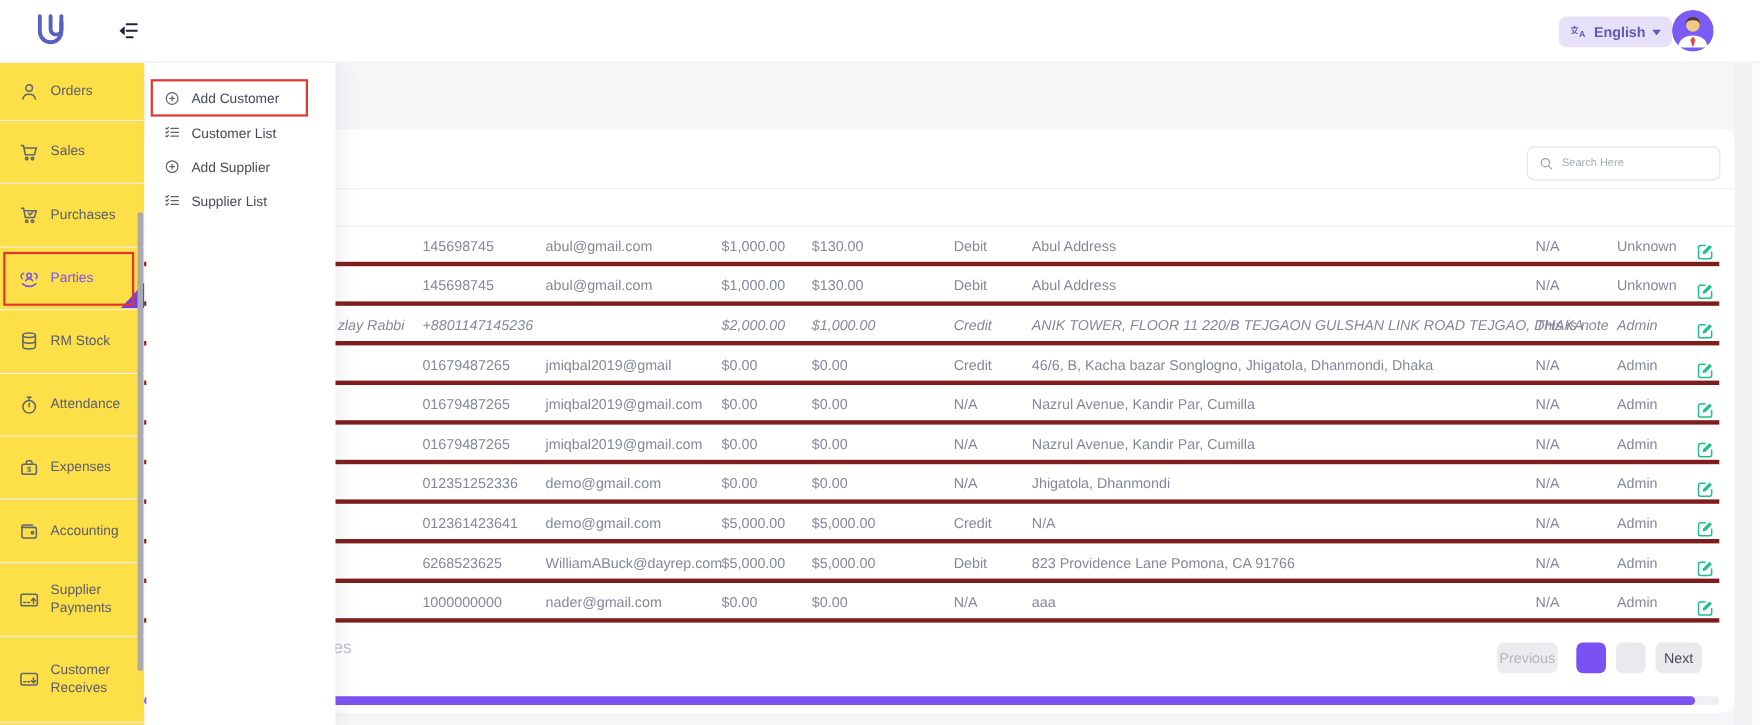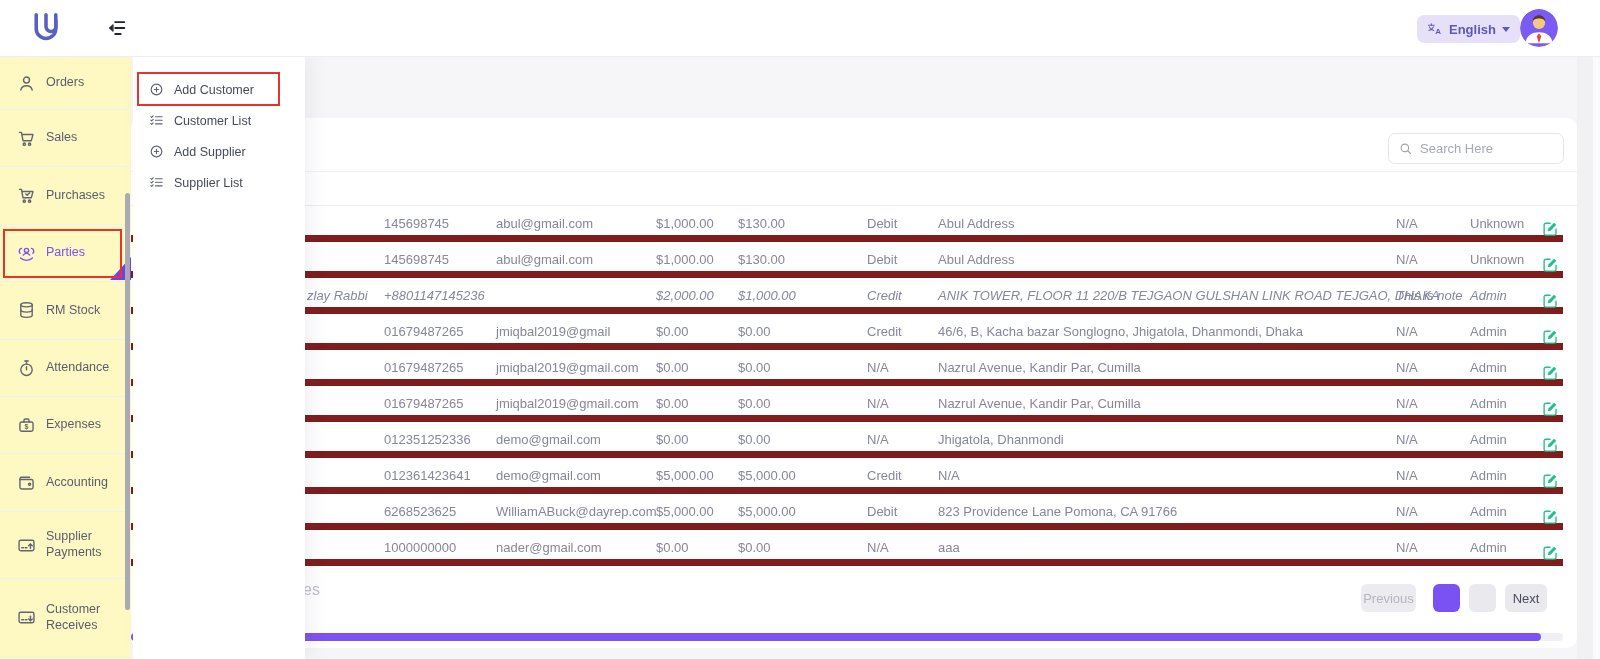--- a/index.html
+++ b/index.html
@@ -15,21 +15,21 @@
   .lang{position:absolute;left:1417px;top:15px;height:28px;padding:0 10px;background:#e6e1f9;
         color:#5f58b8;border-radius:7px;display:flex;align-items:center;gap:6px;
         font-size:13px;font-weight:bold;cursor:pointer}
   .lang .ic{width:16px;height:13px}
   .caret{width:0;height:0;border-left:4px solid transparent;border-right:4px solid transparent;
          border-top:5px solid #5f58b8}
   .avatar{position:absolute;left:1520px;top:9px;width:38px;height:38px;border-radius:50%;
           overflow:hidden;cursor:pointer}
 
   
-  .sidebar{position:absolute;left:0;top:57px;width:131px;height:602px;background:#fef9c3;z-index:10}
+  .sidebar{position:absolute;left:0;top:57px;width:131px;height:602px;background:#fde047;z-index:10}
   .sb-item{position:relative;height:57px;border-bottom:1px solid #eef0f4;display:flex;
            align-items:center;gap:9px;padding:0 8px 0 16px;color:#5a5d6e;font-size:12.5px;cursor:pointer}
   .sb-item:nth-child(1){height:53px}
   .sb-item:nth-child(3),.sb-item:nth-child(5),.sb-item:nth-child(8){height:58px}
   .sb-item:nth-child(9){height:67px}
   .sb-item:nth-child(10){height:78px}
   .sb-item .ic{width:21px;height:21px;flex:none;color:#62656f}
   .sb-item.active,.sb-item.active .ic{color:#7a52f4}
   .sb-label{line-height:1.25}
   .active-corner{position:absolute;right:0;top:200px;width:0;height:0;
@@ -48,27 +48,27 @@
   .annot{position:absolute;border:2px solid #e5342c;pointer-events:none;z-index:9}
   #annot-parties{left:3px;top:172px;width:119px;height:49px}
   #annot-addcust{left:4px;top:15px;width:143px;height:34px}
 
   
   .card{position:absolute;left:131px;top:118px;width:1446px;height:530px;background:#fff;
         border-radius:10px;z-index:5}
   .search{position:absolute;left:1257px;top:15px;width:176px;height:31px;border:1px solid #e2e4ec;
           border-radius:7px;display:flex;align-items:center;gap:7px;padding:0 9px;cursor:text}
   .search .ic{width:15px;height:15px;color:#9da1b0;flex:none}
-  .search span{font-size:13px;color:#a5a9b8}
+  .search span{font-size:10px;color:#a5a9b8}
 
   .th-row{position:absolute;left:0;top:53px;width:1446px;height:35px;
           border-top:1px solid #f0f1f5;border-bottom:1px solid #ececf1;overflow:hidden}
   .th{position:absolute;top:0;height:35px;line-height:35px;font-size:13px;font-weight:bold;
       color:#3f4254;white-space:nowrap}
-  .trow{position:absolute;left:0;width:1432px;height:36px;border-bottom:7px solid #7f1d1d}
+  .trow{position:absolute;left:0;width:1432px;height:36px;border-bottom:4px solid #7f1d1d}
   .td{position:absolute;top:0;height:36px;line-height:36px;font-size:13px;color:#85879b;white-space:nowrap}
   .c-name{left:176px}.c-phone{left:253px}.c-email{left:365px}.c-credit{left:525px}
   .c-open{left:607px}.c-btype{left:736px}.c-addr{left:807px}.c-note{left:1265px}
   .c-added{left:1339px}.c-action{left:1411px}
   .edit-btn{display:inline-block;width:17px;height:17px;margin-top:9px;color:#1dc189;cursor:pointer}
 
   .entries{position:absolute;left:172px;top:463px;font-size:16px;color:#c0c1ca}
 
   .pg-wrap{position:absolute;left:1230px;top:466px;display:flex;align-items:center}
   .pg{height:28px;border-radius:6px;font-size:13px;display:flex;align-items:center;

